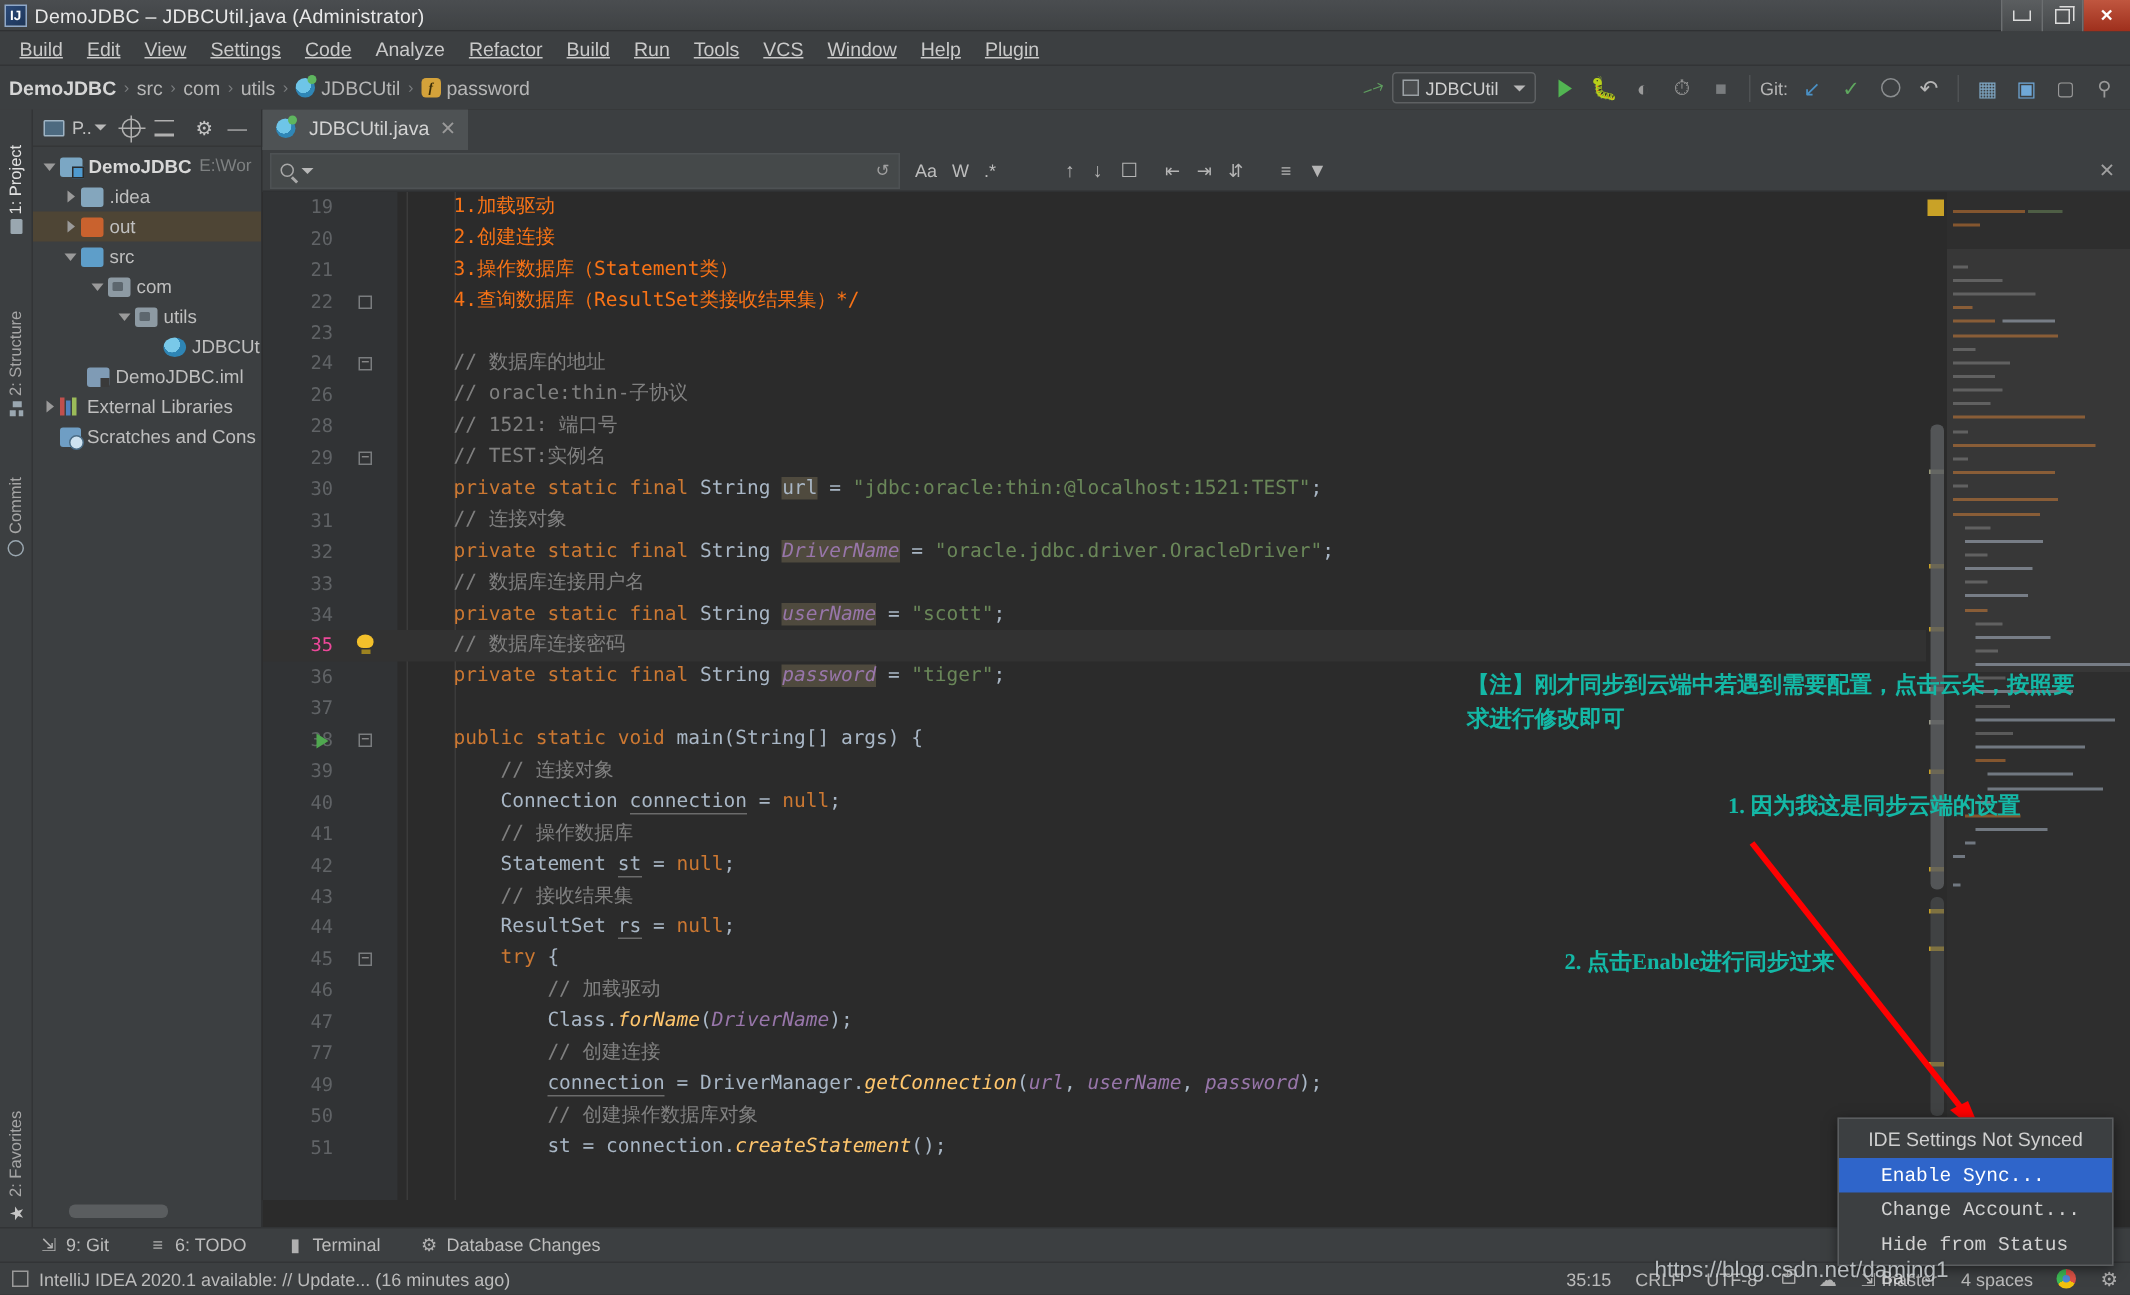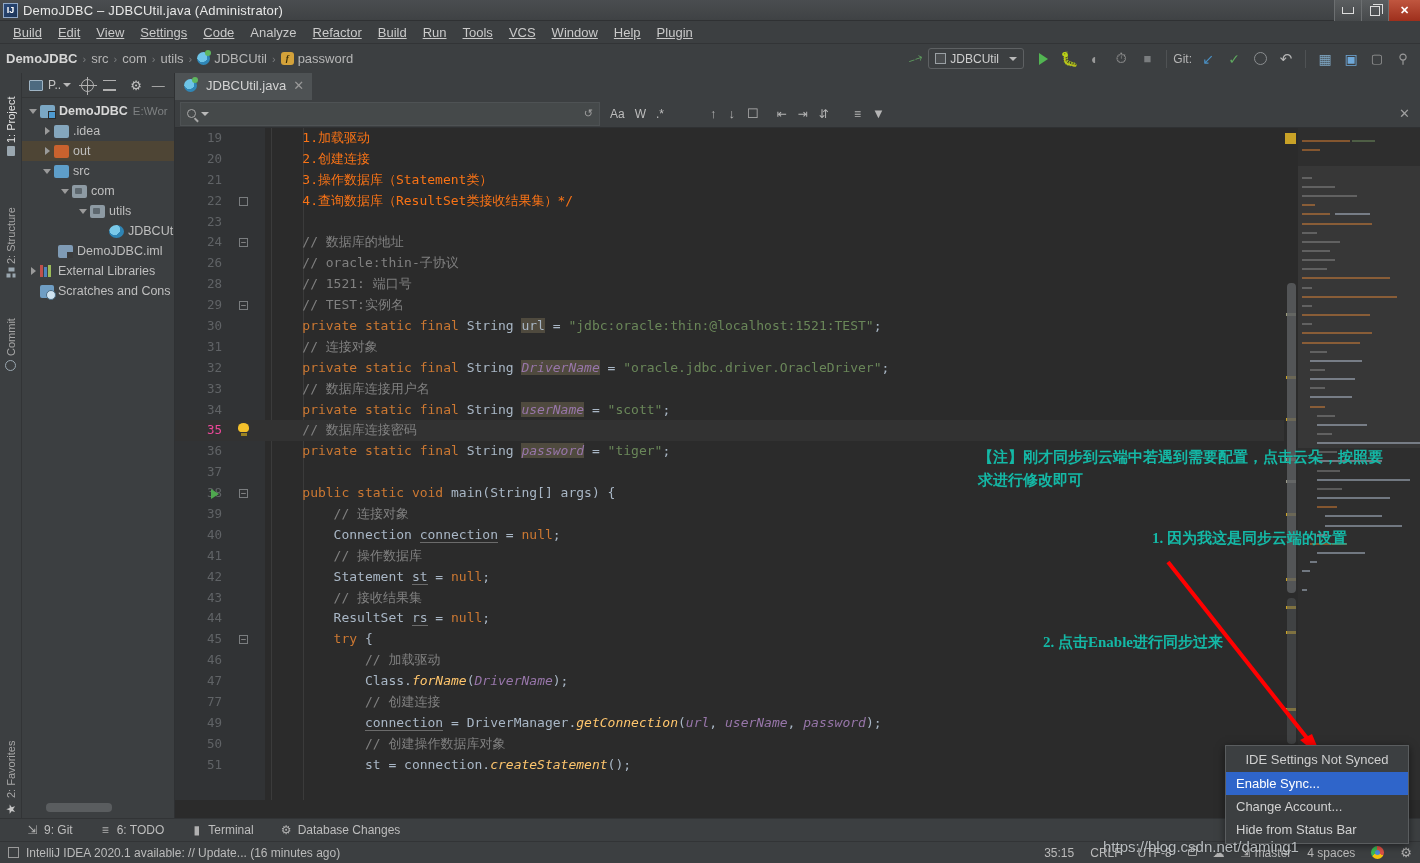--- a/index.html
+++ b/index.html
@@ -293,21 +293,21 @@
   .ctxmenu {
     position: absolute; left: 1225px; top: 745px; width: 184px;
     background: #3c3f41; border: 1px solid #5a5d5f; z-index: 60;
     box-shadow: 0 2px 8px rgba(0,0,0,.5);
     padding: 2px 0;
   }
   .ctx-title {
     height: 24px; line-height: 24px; text-align: center; color: #cfcfcf; font-size: 13px;
   }
   .ctx-item {
-    height: 23px; line-height: 23px; padding-left: 10px; color: #d2d2d2; font-size: 13px;
+    height: 23px; line-height: 23px; padding-left: 28px; color: #d2d2d2; font-size: 13px; font-family: Liberation Mono, monospace;
   }
   .ctx-item.hi { background: #2f65ca; color: #ffffff; }
 
   
   .bottombar {
     position: absolute; left: 0; top: 818px; width: 1420px; height: 23px;
     background: #3c3f41; display: flex; align-items: center;
     border-top: 1px solid #323436;
   }
   .bb-item { display: flex; align-items: center; gap: 5px; margin-left: 26px; font-size: 12px; color: #bdbdbd; }

